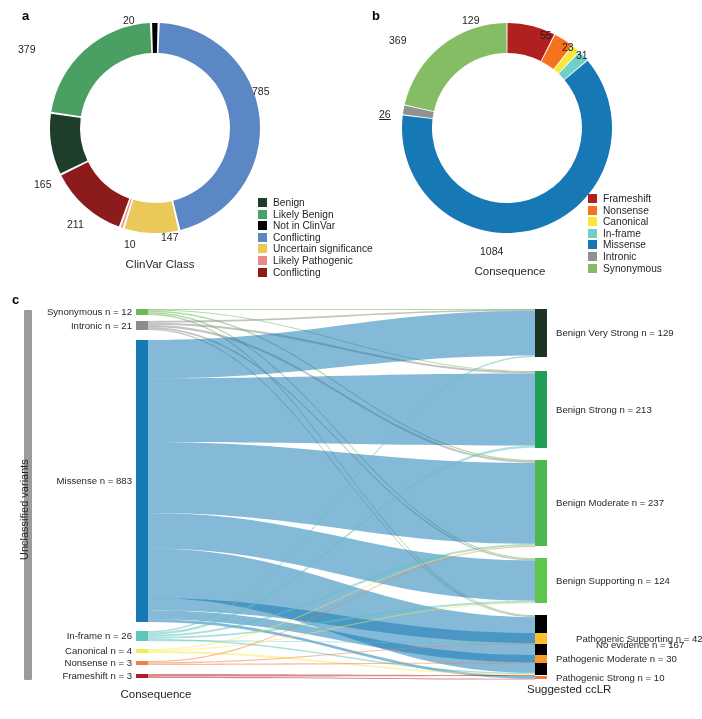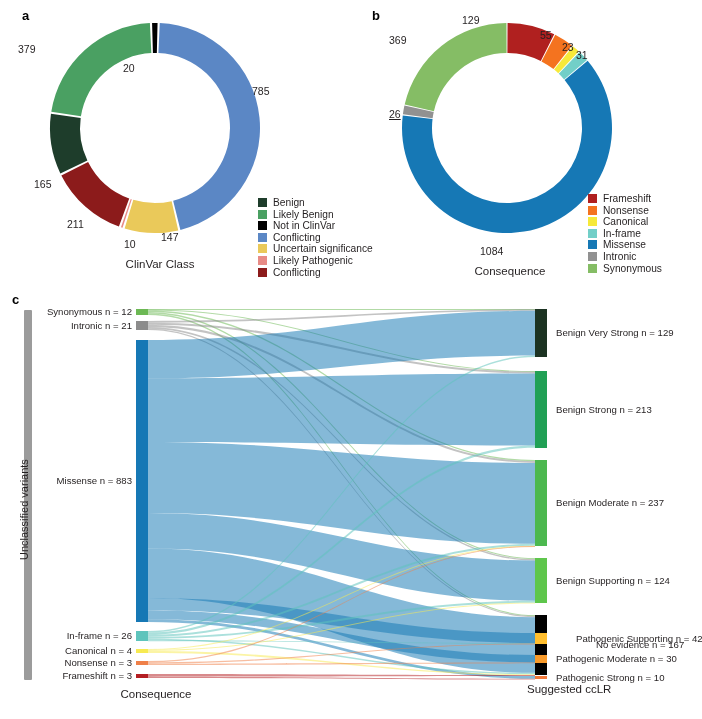--- a/index.html
+++ b/index.html
@@ -29,21 +29,21 @@
 <svg id="donut-a" width="260" height="250" style="position:absolute;left:30px;top:10px;">
     <path d="M129.76311375357164,13.10809017197495 A105,105 0 0 1 150.42064688980435,219.87635010984582 L143.15760492128882,190.76882150703273 A75,75 0 0 0 128.40222410969403,43.07720726569639 Z" fill="#5b87c5"></path>
     <path d="M148.28153442167704,220.3863768036171 A105,105 0 0 1 94.6330656207907,218.51293099103617 L103.30933258627908,189.79495070788295 A75,75 0 0 0 141.62966744405503,191.13312628829794 Z" fill="#eac95a"></path>
     <path d="M92.5347415867972,217.85492975393836 A105,105 0 0 1 90.97604911586274,217.33464031360768 L100.69717793990196,188.9533145097198 A75,75 0 0 0 101.81052970485516,189.32494982424168 Z" fill="#e88b86"></path>
     <path d="M88.9032033841329,216.60031071996033 A105,105 0 0 1 31.322128468063042,165.4284343537283 L58.087234620045024,151.8774531098059 A75,75 0 0 0 99.21657384580921,188.42879337140022 Z" fill="#8c1b1b"></path>
     <path d="M30.349407386685286,163.45619119491133 A105,105 0 0 1 20.957217786626373,103.85434804257842 L50.68372699044741,107.89596288755602 A75,75 0 0 0 57.39243384763235,150.46870799636523 Z" fill="#1e3d2b"></path>
     <path d="M21.27628027090499,101.67854278686654 A105,105 0 0 1 119.8829271758521,13.12476190390619 L121.3449479827515,43.08911564564727 A75,75 0 0 0 50.91162876493213,106.34181627633325 Z" fill="#4aa062"></path>
     <path d="M122.08039070605834,13.040598889043153 A105,105 0 0 1 127.5653787060285,13.031343572975771 L126.83241336144893,43.02238826641127 A75,75 0 0 0 122.91456479004167,43.0289992064594 Z" fill="#000000"></path>
   </svg>
 
-<div class="donut-num" style="left:123px;top:14px;margin-top:48px;">20</div>
+<div class="donut-num" style="left:123px;top:14px;">20</div>
 <div class="donut-num" style="left:252px;top:85px;">785</div>
 <div class="donut-num" style="left:161px;top:231px;">147</div>
 <div class="donut-num" style="left:124px;top:238px;">10</div>
 <div class="donut-num" style="left:67px;top:218px;">211</div>
 <div class="donut-num" style="left:34px;top:178px;">165</div>
 <div class="donut-num" style="left:18px;top:43px;">379</div>
 
 <div class="axis-title" style="left:100px;top:258px;width:120px;">ClinVar Class</div>
 
 <div class="legend" id="legend-a" style="left:258px;top:197px;">
@@ -87,21 +87,21 @@
     <path d="M205.6709314130893,50.78987557707809 A105,105 0 1 1 20.756330262144203,105.41996345057586 L50.540235901531574,109.0142596075542 A75,75 0 1 0 182.62209386649235,69.9927682693415 Z" fill="#1678b5"></path>
     <path d="M20.893781435617328,104.32903601698168 A105,105 0 0 1 22.422918571569923,95.57362343968103 L51.730656122549945,101.98115959977216 A75,75 0 0 0 50.63841531115523,108.23502572641549 Z" fill="#919191"></path>
     <path d="M22.663387111877853,94.50068804014398 A105,105 0 0 1 124.45022379770096,13.001439314020189 L124.60730271264354,43.001028081442996 A75,75 0 0 0 51.90241936562704,101.21477717153141 Z" fill="#85bd65"></path>
   </svg>
 
 <div class="donut-num" style="left:462px;top:14px;">129</div>
 <div class="donut-num" style="left:540px;top:29px;text-align:right;">55</div>
 <div class="donut-num" style="left:562px;top:41px;">23</div>
 <div class="donut-num" style="left:576px;top:49px;">31</div>
 <div class="donut-num" style="left:480px;top:245px;">1084</div>
-<div class="donut-num" style="left:389px;top:108px;text-decoration:underline;">26</div>
+<div class="donut-num" style="left:379px;top:108px;text-decoration:underline;">26</div>
 <div class="donut-num" style="left:389px;top:34px;">369</div>
 
 <div class="axis-title" style="left:450px;top:265px;width:120px;">Consequence</div>
 
 <div class="legend" id="legend-b" style="left:588px;top:193px;">
     <div class="legend-row">
       <div class="legend-swatch" style="background: rgb(176, 32, 31);"></div>
       <div class="legend-label">Frameshift</div>
     </div>
     <div class="legend-row">

